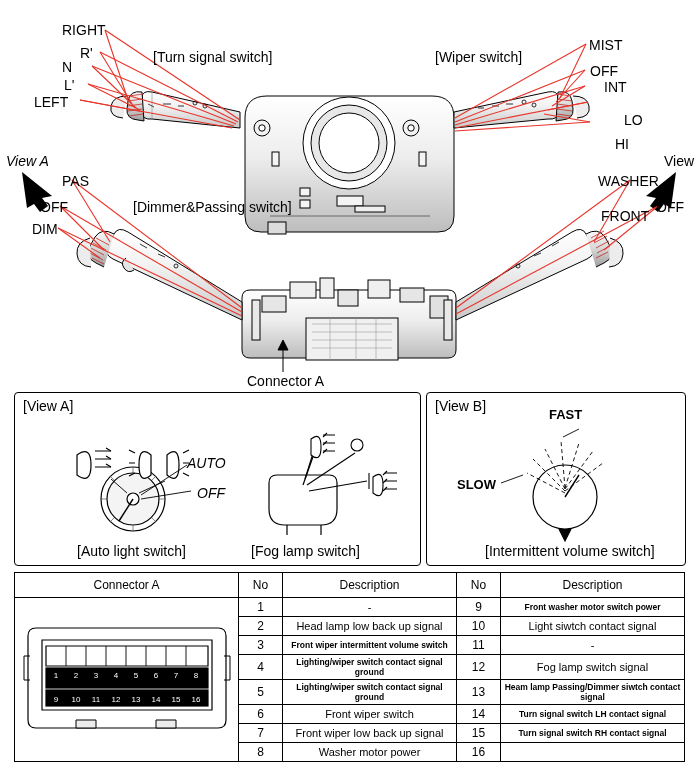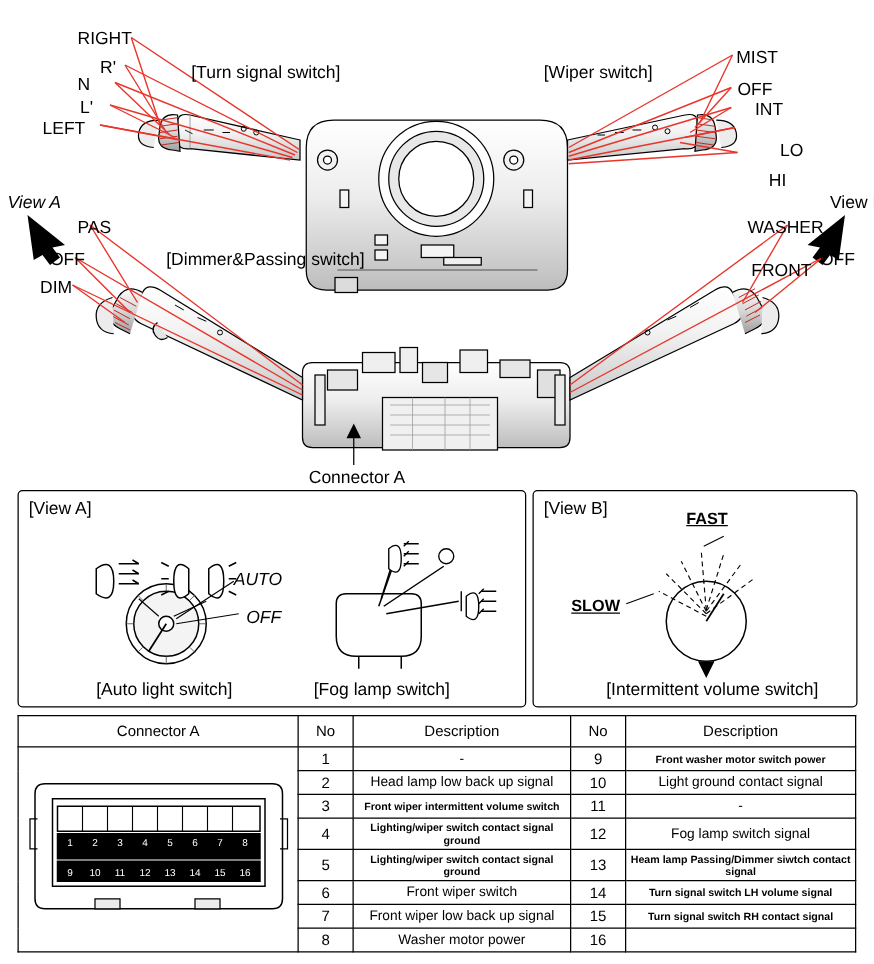--- a/index.html
+++ b/index.html
@@ -5,21 +5,21 @@
   html,body{margin:0;padding:0;}
   body{
     width:699px;height:771px;
     background:#ffffff;
     font-family:"Liberation Sans", sans-serif;
     color:#000;
     position:relative;
     overflow:hidden;
   }
   .lbl{position:absolute;font-size:14px;white-space:nowrap;}
-  .lbl.bold{font-weight:bold;text-decoration:underline;}
+  .lbl.bold{font-weight:bold;}
   svg.overlay{position:absolute;left:0;top:0;width:699px;height:771px;pointer-events:none;}
   
   .panel{position:absolute;border:1px solid #000;border-radius:4px;background:#fff;}
   
   .tbl-wrap{position:absolute;left:14px;top:572px;width:670px;}
   table{border-collapse:collapse;width:670px;table-layout:fixed;}
   td,th{border:1px solid #000;text-align:center;vertical-align:middle;font-size:11px;padding:2px 1px;}
   th{font-weight:normal;font-size:12px;height:20px;}
   td.desc{font-size:11px;}
   td.desc.small{font-size:8.5px;font-weight:bold;}
@@ -411,21 +411,21 @@
         </td>
         <td class="no">1</td>
         <td class="desc">-</td>
         <td class="no">9</td>
         <td class="desc small">Front washer motor switch power</td>
       </tr>
       <tr>
         <td class="no">2</td>
         <td class="desc">Head lamp low back up signal</td>
         <td class="no">10</td>
-        <td class="desc">Light ground contact signal</td>
+        <td class="desc">Light siwtch contact signal</td>
       </tr>
       <tr>
         <td class="no">3</td>
         <td class="desc small">Front wiper intermittent volume switch</td>
         <td class="no">11</td>
         <td class="desc">-</td>
       </tr>
       <tr>
         <td class="no">4</td>
         <td class="desc small">Lighting/wiper switch contact signal ground</td>
@@ -435,21 +435,21 @@
       <tr>
         <td class="no">5</td>
         <td class="desc small">Lighting/wiper switch contact signal ground</td>
         <td class="no">13</td>
         <td class="desc small">Heam lamp Passing/Dimmer siwtch contact signal</td>
       </tr>
       <tr>
         <td class="no">6</td>
         <td class="desc">Front wiper switch</td>
         <td class="no">14</td>
-        <td class="desc small">Turn signal switch LH volume signal</td>
+        <td class="desc small">Turn signal switch LH contact signal</td>
       </tr>
       <tr>
         <td class="no">7</td>
         <td class="desc">Front wiper low back up signal</td>
         <td class="no">15</td>
         <td class="desc small">Turn signal switch RH contact signal</td>
       </tr>
       <tr>
         <td class="no">8</td>
         <td class="desc">Washer motor power</td>

